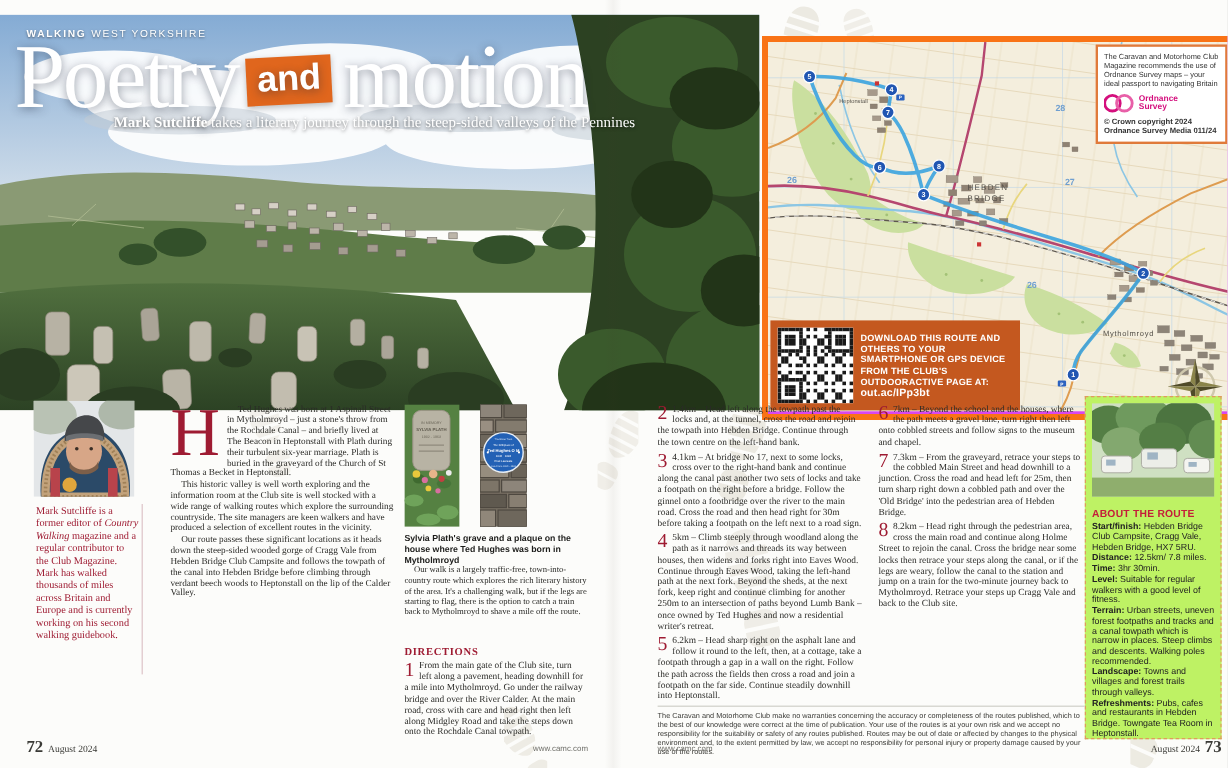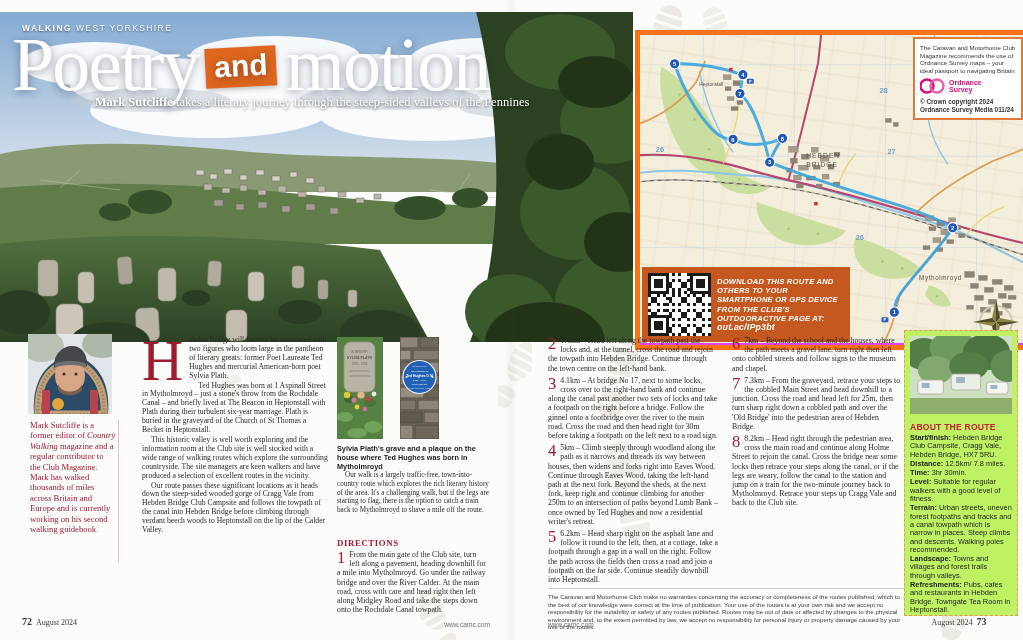--- a/index.html
+++ b/index.html
@@ -47,39 +47,39 @@
              padding:5px 5px 4px;font-family:"Liberation Sans",sans-serif;font-size:6.2px;
              line-height:7.6px;color:#333;}
   .os-credit p{margin:0;}
   .os-logo-row{display:flex;align-items:center;gap:3px;margin:3px 0;}
   .os-name{color:#d40f7d;font-size:7px;line-height:7px;font-weight:bold;width:34px;}
   .os-copy{font-weight:bold;font-size:6.4px;}
   .dl-box{position:absolute;left:2px;top:232px;width:208px;height:75px;background:#c4581f;
           display:flex;align-items:center;padding:0;box-sizing:border-box;}
   .qr-wrap{margin:6px;background:#fff;width:63px;height:63px;flex:none;padding:0;}
   .dl-text{color:#fff;font-family:"Liberation Sans",sans-serif;font-weight:bold;font-size:7.6px;
-           line-height:9.3px;letter-spacing:.2px;padding-right:6px;font-style:italic;}
+           line-height:9.3px;letter-spacing:.2px;padding-right:6px;}
   .dl-text b{font-size:8.8px;}
   .compass{left:972px;top:298px;width:48px;height:48px;}
   .steps-flow{left:548px;top:336px;width:354px;height:250px;column-count:2;column-gap:14px;
               column-fill:auto;overflow:hidden;}
   .route-box{left:904px;top:330px;width:114px;height:286px;border:1px dashed #e09a5e;background:#bef264;
              padding:5px;box-sizing:border-box;font-family:"Liberation Sans",sans-serif;overflow:hidden;}
   .route-box h3{margin:4px 0 2px;color:#c41e3a;font-size:8.6px;letter-spacing:.2px;}
   .about-item{margin:0 0 1px;font-size:7.4px;line-height:8.3px;color:#222;}
   .disclaimer{left:548px;top:588px;width:356px;border-top:1px solid #cfcfc9;padding-top:4px;
               font-family:"Liberation Sans",sans-serif;font-size:6.1px;line-height:7.6px;color:#3c3c38;}
   
   .folio{font-size:8px;color:#3a3a36;}
-  .folio b{font-size:10px;}
+  .folio b{font-size:14px;}
   .site{font-family:"Liberation Sans",sans-serif;font-size:6.6px;color:#6e6e68;}
   .f-left{left:22px;top:616px;}
   .f-lsite{left:418px;top:621px;width:72px;text-align:right;}
   .f-rsite{left:548px;top:621px;}
-  .f-right{left:900px;top:616px;width:118px;text-align:center;}
+  .f-right{left:900px;top:616px;width:118px;text-align:right;}
   .gutter{left:504px;top:0;width:14px;height:640px;
           background:linear-gradient(90deg,rgba(0,0,0,0),rgba(70,55,40,.05) 50%,rgba(0,0,0,0));}
   .fp{position:absolute;pointer-events:none;}
 </style>
 </head>
 <body>
 
 <div class="spread">
 
   <svg width="0" height="0" style="position:absolute">
@@ -252,21 +252,21 @@
     <path d="M27,30 C30,26 54,26 58,30 L58,34 C52,30 33,30 27,34 Z" fill="#6b6e72"></path>
     <circle cx="36" cy="40" r="1.5" fill="#3a2e26"></circle>
       <circle cx="48" cy="40" r="1.5" fill="#3a2e26"></circle>
     <circle cx="30" cy="70" r="6" fill="#e0a63c"></circle>
   </svg>
 
   <p class="abs bio" style="margin:0"><span>Mark Sutcliffe is a former editor of </span><span class="it">Country Walking</span><span> magazine and a regular contributor to the Club Magazine. Mark has walked thousands of miles across Britain and Europe and is currently working on his second walking guidebook.</span></p>
   <div class="abs bio-rule"></div>
 
   <div class="abs col1">
-    <p><span class="dropcap">H</span><span>ebden Bridge will forever be associated with two figures who loom large in the pantheon of literary greats: former Poet Laureate Ted Hughes and mercurial American-born poet Sylvia Plath.</span></p>
+    <p><span class="dropcap">H</span></p>
     <p>Ted Hughes was born at 1 Aspinall Street in Mytholmroyd – just a stone's throw from the Rochdale Canal – and briefly lived at The Beacon in Heptonstall with Plath during their turbulent six-year marriage. Plath is buried in the graveyard of the Church of St Thomas a Becket in Heptonstall.</p>
     <p>This historic valley is well worth exploring and the information room at the Club site is well stocked with a wide range of walking routes which explore the surrounding countryside. The site managers are keen walkers and have produced a selection of excellent routes in the vicinity.</p>
     <p>Our route passes these significant locations as it heads down the steep-sided wooded gorge of Cragg Vale from Hebden Bridge Club Campsite and follows the towpath of the canal into Hebden Bridge before climbing through verdant beech woods to Heptonstall on the lip of the Calder Valley.</p>
   </div>
 
   <div class="abs col2" style="height:290px">
     <svg class="photo-grave" viewBox="0 0 46 102" preserveAspectRatio="none">
       <rect width="46" height="102" fill="#558142"></rect>
       <g fill="#6fa35a">
           <ellipse cx="8" cy="80" rx="8" ry="5"></ellipse>

